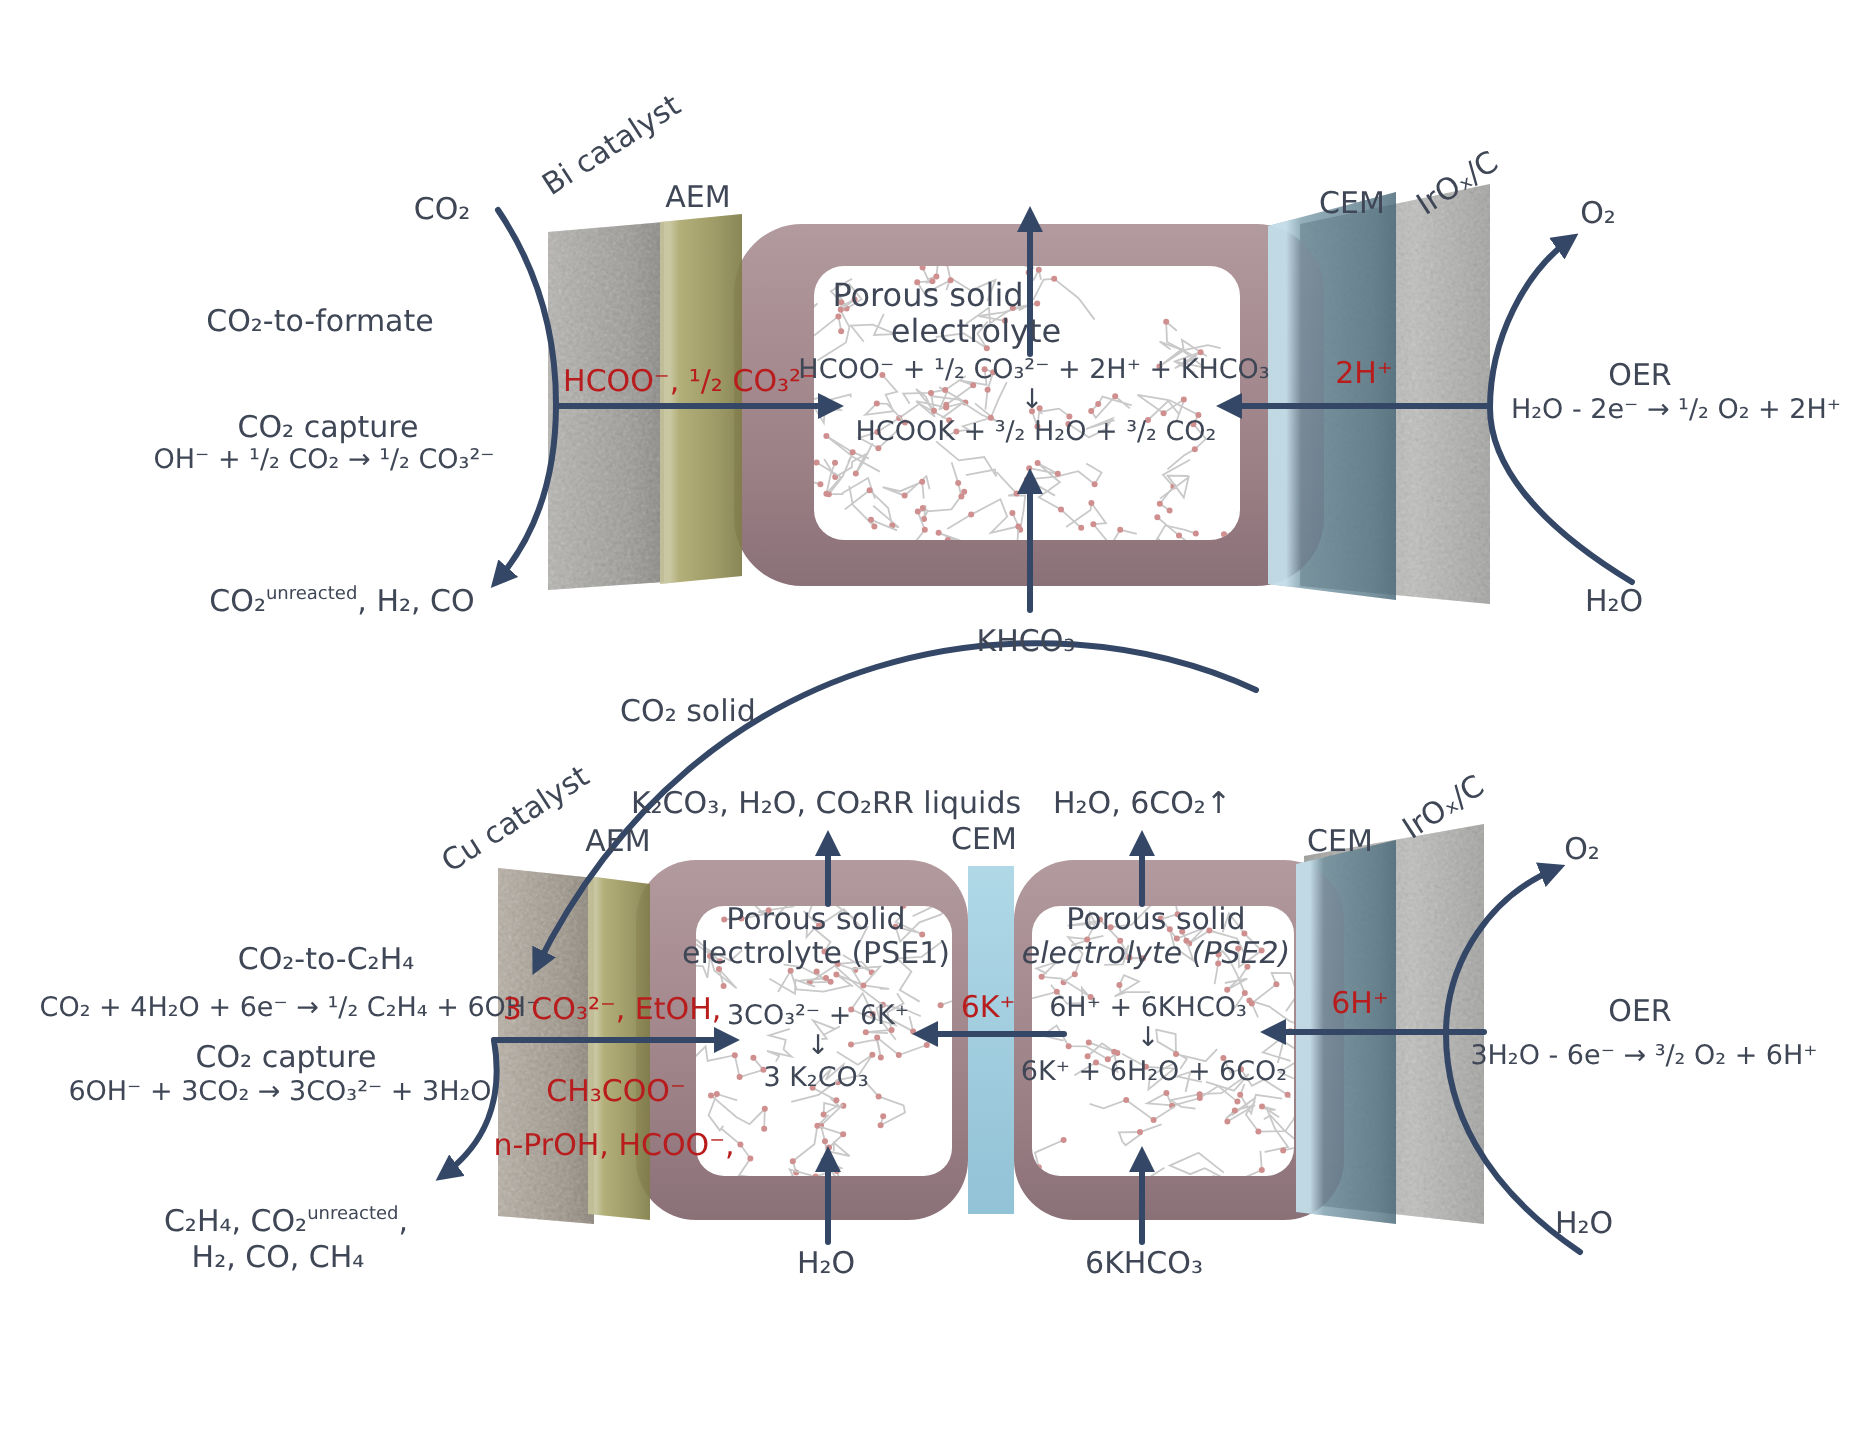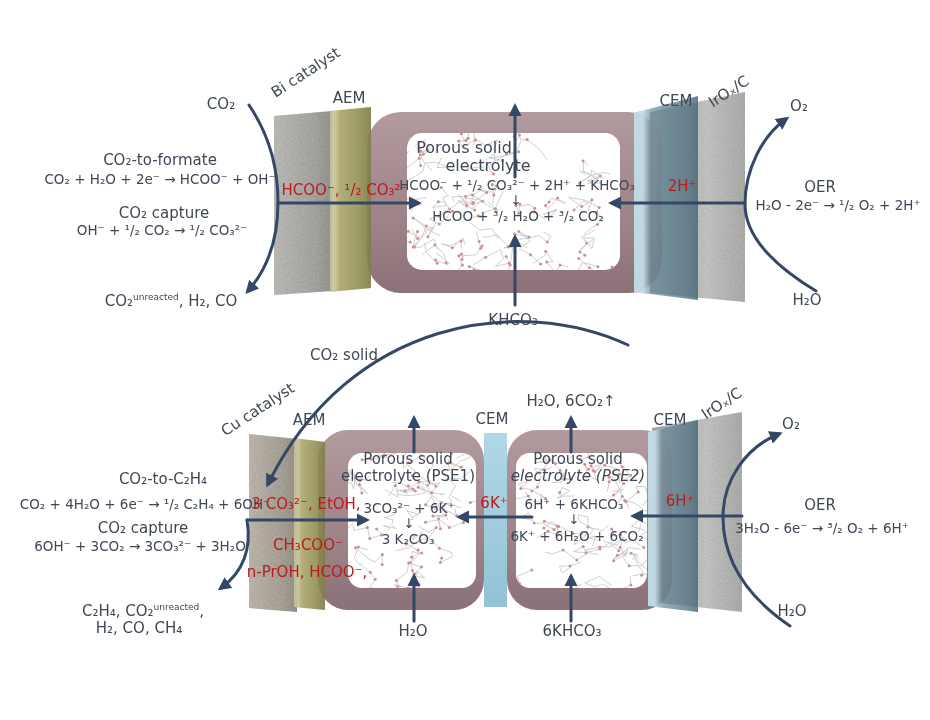--- a/index.html
+++ b/index.html
@@ -230,36 +230,35 @@
   </div>
 
   <div class="lbl" style="left:221px;top:105px;">CO₂</div>
   <div class="lbl rlbl" style="left:306px;top:73px;">Bi catalyst</div>
   <div class="lbl" style="left:349px;top:99px;">AEM</div>
   <div class="lbl" style="left:676px;top:102px;">CEM</div>
   <div class="lbl rlbl" style="left:729px;top:92px;">IrOₓ/C</div>
   <div class="lbl" style="left:799px;top:107px;">O₂</div>
 
   <div class="lbl" style="left:160px;top:161px;">CO₂-to-formate</div>
-  <div class="lbl eq" style="left:160px;top:180px;">CO₂ + H₂O + 2e⁻ → HCOO⁻ + OH⁻</div>
   <div class="lbl" style="left:164px;top:214px;">CO₂ capture</div>
   <div class="lbl eq" style="left:162px;top:231px;">OH⁻ + ¹/₂ CO₂ → ¹/₂ CO₃²⁻</div>
 
   <div class="lbl" style="left:171px;top:301px;">
     <span>CO₂</span><sup>unreacted</sup><span>, H₂, CO</span>
   </div>
 
   <div class="lbl w" style="left:345px;top:191px;">HCOO⁻, ¹/₂ CO₃²⁻</div>
   <div class="lbl w" style="left:682px;top:187px;">2H⁺</div>
 
   <div class="lbl" style="left:464px;top:148px;font-size:16px;">Porous solid</div>
   <div class="lbl" style="left:461px;top:166px;font-size:16px;margin-left:27px;">electrolyte</div>
   <div class="lbl eq" style="left:517px;top:186px;">HCOO⁻ + ¹/₂ CO₃²⁻ + 2H⁺ + KHCO₃</div>
   <div class="lbl eq" style="left:516px;top:201px;">↓</div>
-  <div class="lbl eq" style="left:518px;top:217px;">HCOO + ³/₂ H₂O + ³/₂ CO₂</div>
+  <div class="lbl eq" style="left:518px;top:217px;">HCOOK + ³/₂ H₂O + ³/₂ CO₂</div>
 
   <div class="lbl" style="left:820px;top:188px;">OER</div>
   <div class="lbl eq" style="left:838px;top:206px;">H₂O - 2e⁻ → ¹/₂ O₂ + 2H⁺</div>
   <div class="lbl" style="left:807px;top:301px;">H₂O</div>
   <div class="lbl" style="left:513px;top:321px;">KHCO₃</div>
 
   <div class="slab" style="left:652px;top:412px;width:90px;height:200px;background:#b5b5b3;z-index:1;
               clip-path:polygon(0 16px,100% 0,100% 100%,0 calc(100% - 10px));">
     <svg class="tex">
         <rect width="100%" height="100%" filter="url(#grainF)" opacity="0.38"></rect>
@@ -504,20 +503,21 @@
   </div>
 
   <div class="slab" style="left:648px;top:420px;width:50px;height:192px;background:rgba(103,139,156,.70);z-index:5;
               clip-path:polygon(0 12px,100% 0,100% 100%,0 calc(100% - 6px));">
     <i class="shade" style="background:linear-gradient(90deg,rgba(205,230,240,.85) 0 7px,rgba(205,230,240,0) 28%,rgba(20,45,60,.22) 82%,rgba(20,45,60,.34));"></i>
   </div>
 
   <div class="lbl" style="left:344px;top:356px;">CO₂ solid</div>
   <div class="lbl rlbl" style="left:258px;top:410px;">Cu catalyst</div>
   <div class="lbl" style="left:309px;top:421px;">AEM</div>
+  <div class="lbl" style="left:413px;top:402px;">K₂CO₃, H₂O, CO₂RR liquids</div>
   <div class="lbl" style="left:492px;top:420px;">CEM</div>
   <div class="lbl" style="left:571px;top:402px;">H₂O, 6CO₂↑</div>
   <div class="lbl" style="left:670px;top:421px;">CEM</div>
   <div class="lbl rlbl" style="left:722px;top:404px;">IrOₓ/C</div>
   <div class="lbl" style="left:791px;top:425px;">O₂</div>
 
   <div class="lbl" style="left:163px;top:480px;">CO₂-to-C₂H₄</div>
   <div class="lbl eq" style="left:145px;top:505px;">CO₂ + 4H₂O + 6e⁻ → ¹/₂ C₂H₄ + 6OH⁻</div>
   <div class="lbl" style="left:143px;top:529px;">CO₂ capture</div>
   <div class="lbl eq" style="left:140px;top:547px;">6OH⁻ + 3CO₂ → 3CO₃²⁻ + 3H₂O</div>

